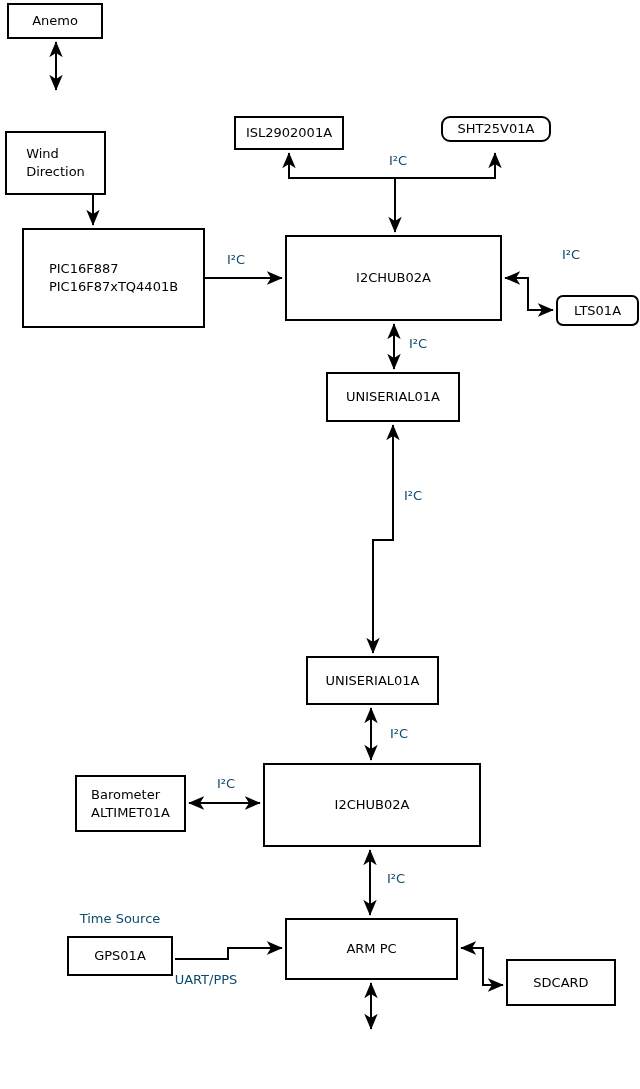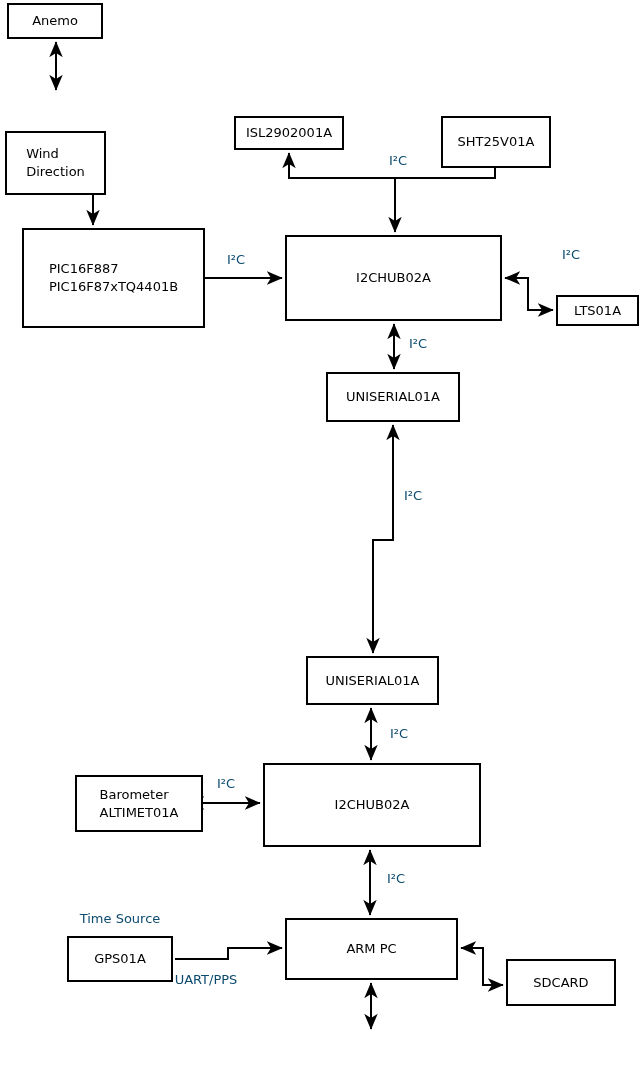--- a/index.html
+++ b/index.html
@@ -99,50 +99,50 @@
 
   <div class="node" style="left:2px; top:228px; width:183px; height:100px;margin-left:20px;">
     <span class="node-label">PIC16F887
 PIC16F87xTQ4401B</span>
   </div>
 
   <div class="node" style="left:234px; top:116px; width:110px; height:34px;">
     <span class="node-label">ISL2902001A</span>
   </div>
 
-  <div class="node" style="left:441px; top:116px; width:110px; height:52px;">
+  <div class="node" style="left:441px; top:116px; width:110px; height:26px;border-radius:9px;">
     <span class="node-label">SHT25V01A</span>
   </div>
 
   <div class="node" style="left:285px; top:235px; width:217px; height:86px;">
     <span class="node-label">I2CHUB02A</span>
   </div>
 
-  <div class="node" style="left:556px; top:295px; width:83px; height:31px;">
+  <div class="node" style="left:556px; top:295px; width:83px; height:31px;border-radius:7px;">
     <span class="node-label">LTS01A</span>
   </div>
 
   <div class="node" style="left:326px; top:372px; width:134px; height:50px;">
     <span class="node-label">UNISERIAL01A</span>
   </div>
 
   <div class="node" style="left:306px; top:656px; width:133px; height:49px;">
     <span class="node-label">UNISERIAL01A</span>
   </div>
 
   <div class="node" style="left:263px; top:763px; width:218px; height:84px;">
     <span class="node-label">I2CHUB02A</span>
   </div>
 
-  <div class="node" style="left:75px; top:775px; width:128px; height:57px;">
+  <div class="node" style="left:75px; top:775px; width:111px; height:57px;">
     <span class="node-label">Barometer
 ALTIMET01A</span>
   </div>
 
-  <div class="node" style="left:67px; top:936px; width:106px; height:46px;">
+  <div class="node" style="left:67px; top:936px; width:106px; height:40px;">
     <span class="node-label">GPS01A</span>
   </div>
 
   <div class="node" style="left:506px; top:959px; width:110px; height:47px;">
     <span class="node-label">SDCARD</span>
   </div>
 
   <div class="node" style="left:285px; top:918px; width:173px; height:62px;">
     <span class="node-label">ARM PC</span>
   </div>

